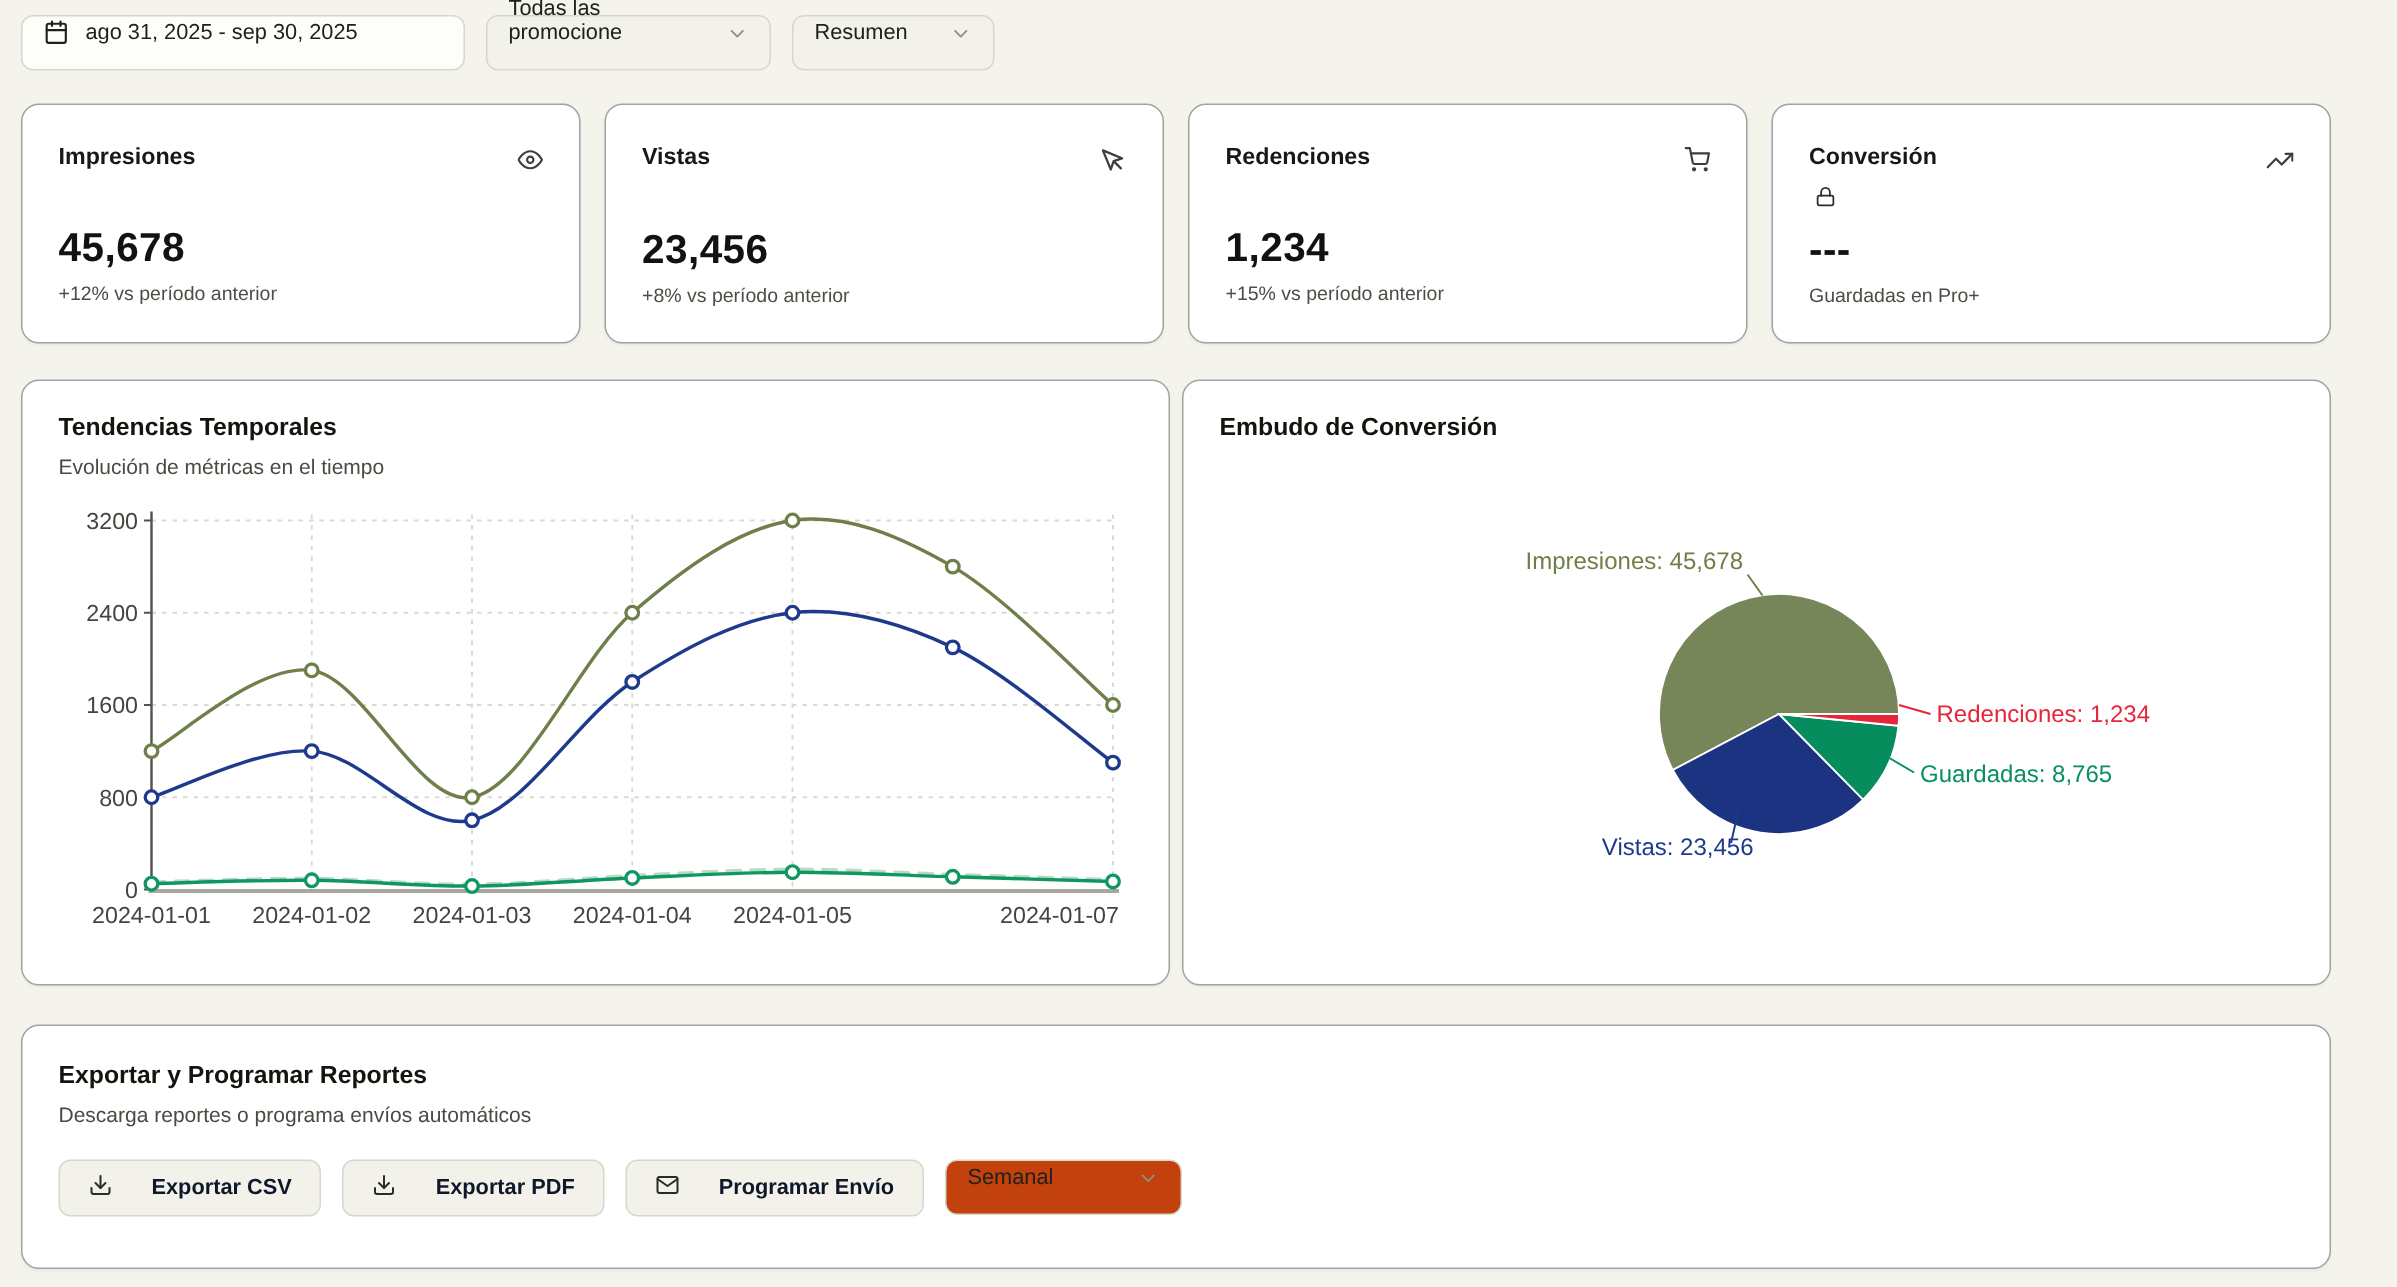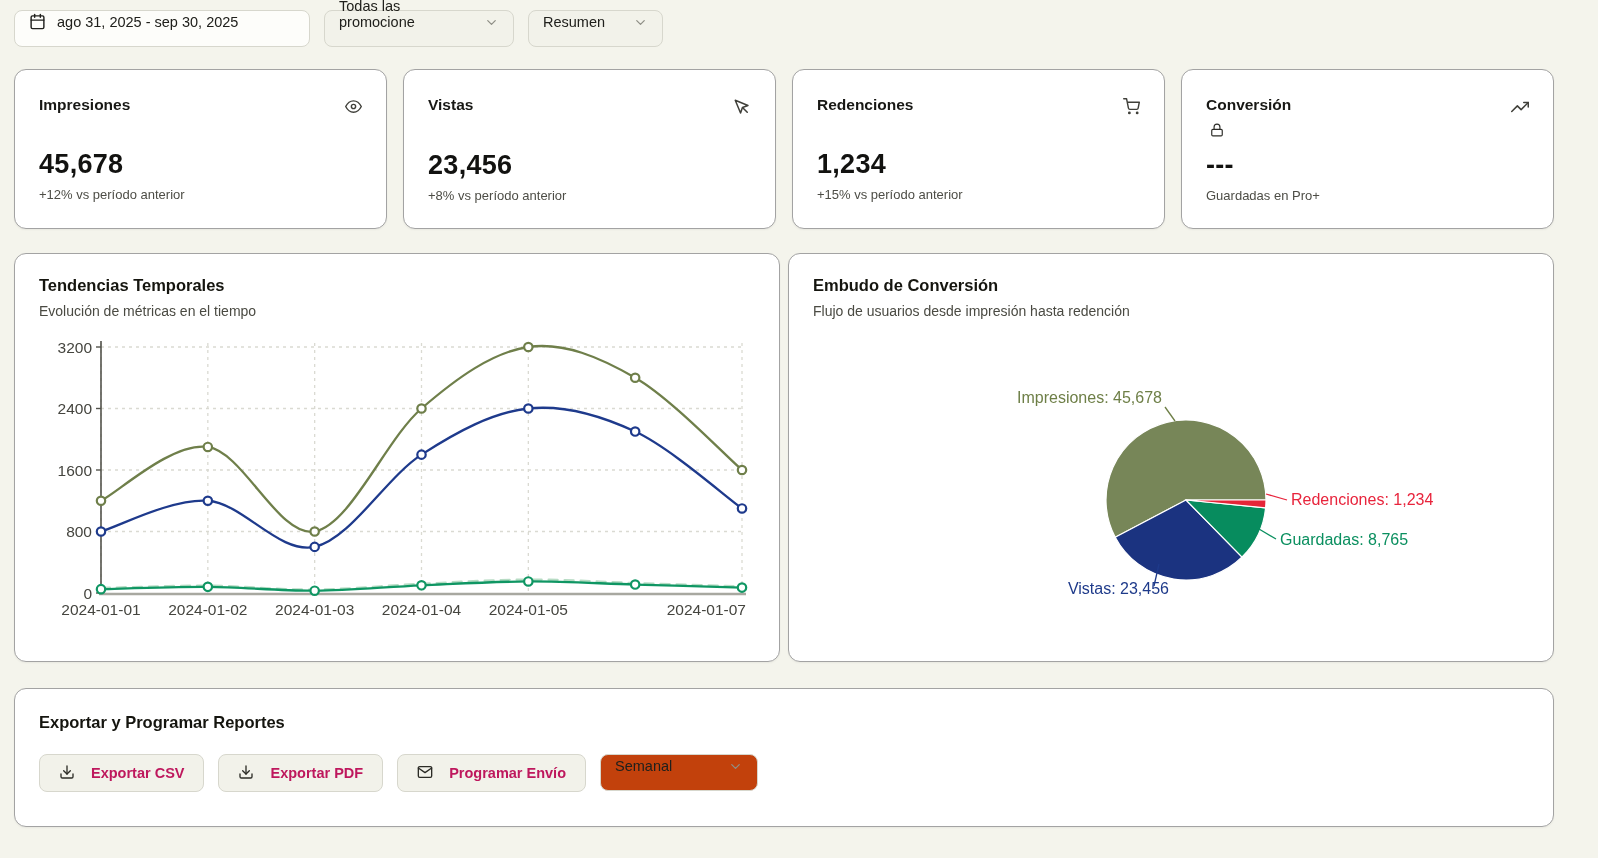--- a/index.html
+++ b/index.html
@@ -45,23 +45,23 @@
   .chart-card { padding:22px 24px 20px; min-height:404px; }
   .chart-title { font-size:16.5px; font-weight:700; color:#15150f; }
   .chart-sub { font-size:14px; color:#4a4a42; margin-top:8px; }
   .chart-wrap { margin-top:14px; }
   .chart-wrap svg { display:block; }
 
   
   .export-card { padding:24px 24px 34px; }
   .export-buttons { display:flex; gap:14px; margin-top:22px; }
   .btn {
-    display:flex; align-items:center; gap:16px; height:38px; padding:0 19px;
+    display:flex; align-items:center; gap:26px; height:38px; padding:0 19px;
     background:#f2f2ea; border:1px solid #d7d7cd; border-radius:8px;
-    font-family:inherit; font-size:14.5px; font-weight:600; color:#be185d; cursor:pointer;
+    font-family:inherit; font-size:14.5px; font-weight:600; color:#0f172a; cursor:pointer;
   }
   .btn .bicon { color:#2c2c26; }
   .freq-select { width:158px; background:#c2410c; font-weight:400; }
 
   text { font-family:"Liberation Sans", sans-serif; }
 </style>
 </head>
 <body>
 
 <div class="page">
@@ -215,21 +215,20 @@
             <circle cx="382.5" cy="75.5" r="4.2" fill="#ffffff" stroke="#6f7f4a" stroke-width="2.2"></circle>
             <circle cx="489.3333333333333" cy="14" r="4.2" fill="#ffffff" stroke="#6f7f4a" stroke-width="2.2"></circle>
             <circle cx="596.1666666666666" cy="44.75" r="4.2" fill="#ffffff" stroke="#6f7f4a" stroke-width="2.2"></circle>
             <circle cx="703" cy="137" r="4.2" fill="#ffffff" stroke="#6f7f4a" stroke-width="2.2"></circle>
           </svg>
       </div>
     </div>
 
     <div class="card chart-card">
       <div class="chart-title">Embudo de Conversión</div>
-      <div class="chart-sub">Flujo de usuarios desde impresión hasta redención</div>
       <div class="chart-wrap">
         <svg id="funnel-svg" width="709" height="308" viewBox="0 0 709 308">
             <path d="M373,167 L453,167 A80,80 0 1 0 302.2355184797778,204.3147176751229 Z" fill="#778658" stroke="#ffffff" stroke-width="1.2"></path>
             <path d="M373,167 L302.2355184797778,204.3147176751229 A80,80 0 0 0 429.08421120020597,224.04876207290295 Z" fill="#1b3380" stroke="#ffffff" stroke-width="1.2"></path>
             <path d="M373,167 L429.08421120020597,224.04876207290295 A80,80 0 0 0 452.61630395720874,174.82586379854345 Z" fill="#078c5e" stroke="#ffffff" stroke-width="1.2"></path>
             <path d="M373,167 L452.61630395720874,174.82586379854345 A80,80 0 0 0 453,166.9999999999999 Z" fill="#e52538" stroke="#ffffff" stroke-width="1.2"></path>
             <polyline points="352,74 362,88" fill="none" stroke="#6e7f47" stroke-width="1.3"></polyline>
             <text x="349" y="70" text-anchor="end" font-size="16" fill="#6e7f47">Impresiones: 45,678</text>
             <polyline points="346,231 341,253" fill="none" stroke="#1e3a8a" stroke-width="1.3"></polyline>
             <text x="356" y="261" text-anchor="end" font-size="16" fill="#1e3a8a">Vistas: 23,456</text>
@@ -237,20 +236,21 @@
             <text x="467" y="212" text-anchor="start" font-size="16" fill="#0a8f5f">Guardadas: 8,765</text>
             <polyline points="453,161 474,167" fill="none" stroke="#e8243c" stroke-width="1.3"></polyline>
             <text x="478" y="172" text-anchor="start" font-size="16" fill="#e8243c">Redenciones: 1,234</text>
           </svg>
       </div>
     </div>
   </div>
 
   <div class="card export-card">
     <div class="chart-title">Exportar y Programar Reportes</div>
+    <div class="chart-sub">Descarga reportes o programa envíos automáticos</div>
     <div class="export-buttons">
       <button class="btn">
         <span class="bicon">
           <svg width="16" height="16" viewBox="0 0 24 24" fill="none" stroke="currentColor" stroke-width="2" stroke-linecap="round" stroke-linejoin="round">
               <path d="M21 15v4a2 2 0 0 1-2 2H5a2 2 0 0 1-2-2v-4"></path>
               <polyline points="7 10 12 15 17 10"></polyline>
               <line x1="12" y1="15" x2="12" y2="3"></line>
             </svg>
         </span>
         <span>Exportar CSV</span>

